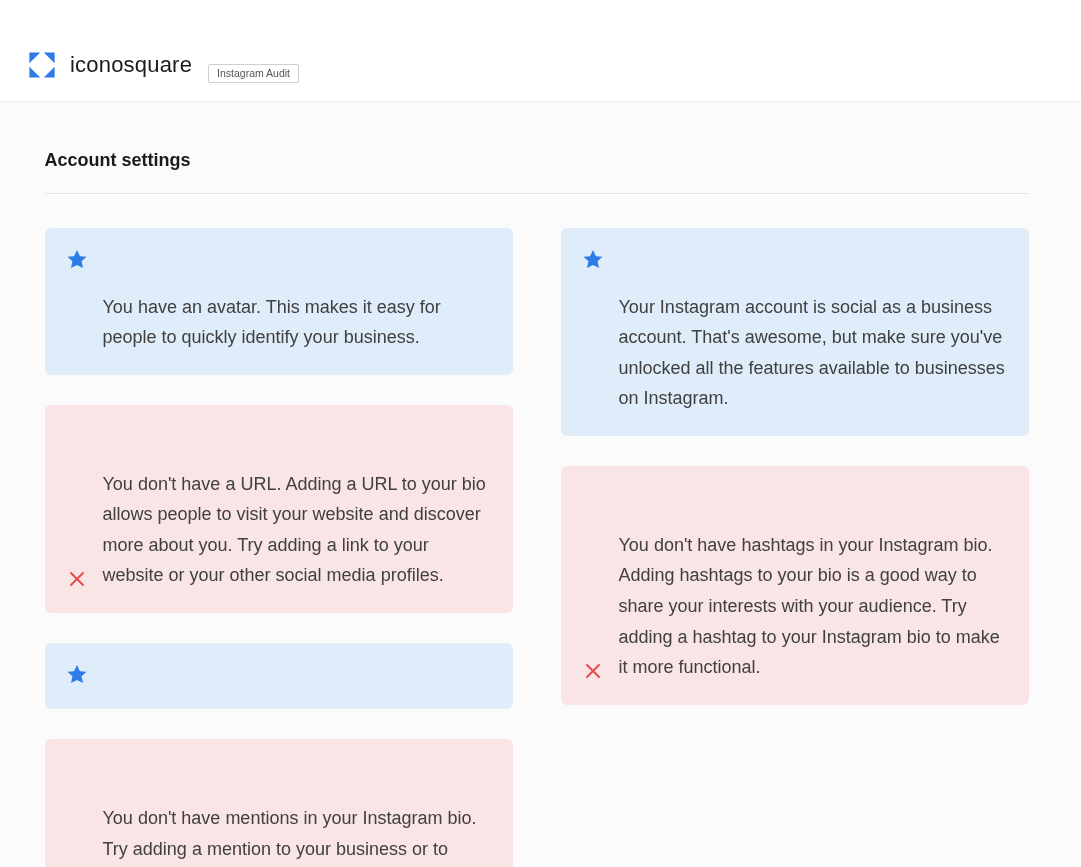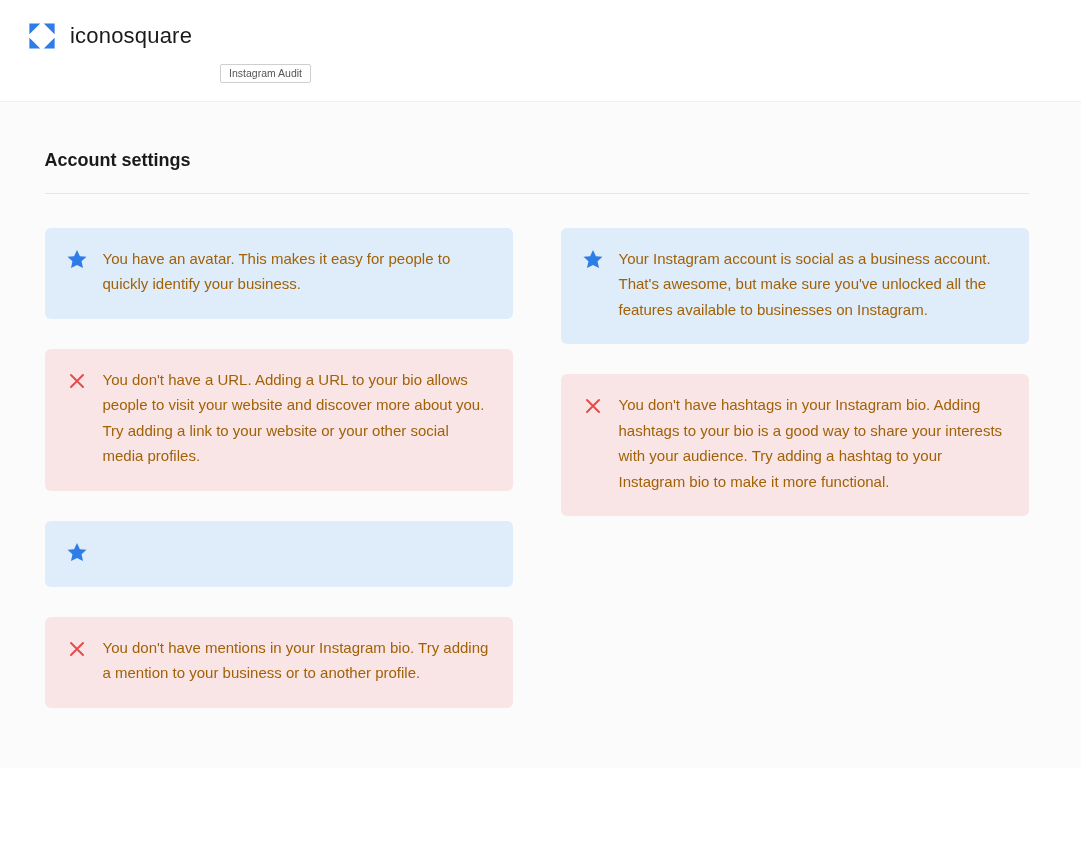--- a/index.html
+++ b/index.html
@@ -9,22 +9,22 @@
     }
     body {
       font-family: -apple-system, BlinkMacSystemFont, "Segoe UI", Helvetica, Arial, sans-serif;
       background: #ffffff;
       color: #1a1a1a;
     }
     .header {
       padding: 18px 24px;
       border-bottom: 1px solid #f0f0f0;
       display: flex;
-      align-items: flex-start;
-      gap: 28px;
+      align-items: flex-end;
+      gap: 16px;
     }
     .logo-wrap {
       display: flex;
       align-items: center;
       gap: 10px;
     }
     .logo-mark {
       width: 36px;
       height: 36px;
       display: flex;
@@ -80,20 +80,21 @@
       padding: 18px 22px 22px 20px;
       display: flex;
       align-items: flex-start;
       gap: 14px;
     }
     .card.positive {
       background: #dfecf9;
     }
     .card.negative {
       background: #fae5e6;
+      align-items: flex-end;
     }
     .card .icon {
       flex: 0 0 24px;
       width: 24px;
       height: 24px;
       margin-top: 2px;
       display: flex;
       align-items: center;
       justify-content: center;
     }
@@ -101,23 +102,24 @@
       width: 26px;
       height: 26px;
       display: block;
     }
     .card .icon.cross svg {
       width: 18px;
       height: 18px;
       display: block;
     }
     .card .text {
-      font-size: 15px;
+      font-size: 18px;
       line-height: 1.7;
-      color: #a16207;
+      color: #404040;
+      margin-top: 46px;
     }
   </style>
 </head>
 <body>
 
 <div class="header">
   <div class="logo-wrap">
     <span class="logo-mark">
       <svg viewBox="0 0 40 40" width="36" height="36">
         <path d="M6 6 L18 6 L6 18 Z" fill="#2e7ce8"></path>

